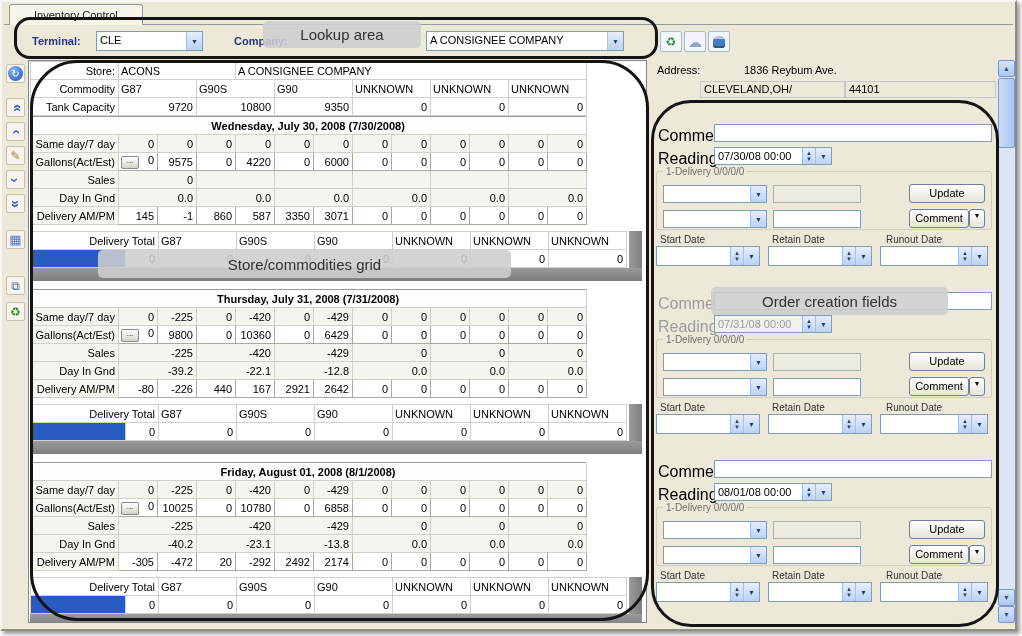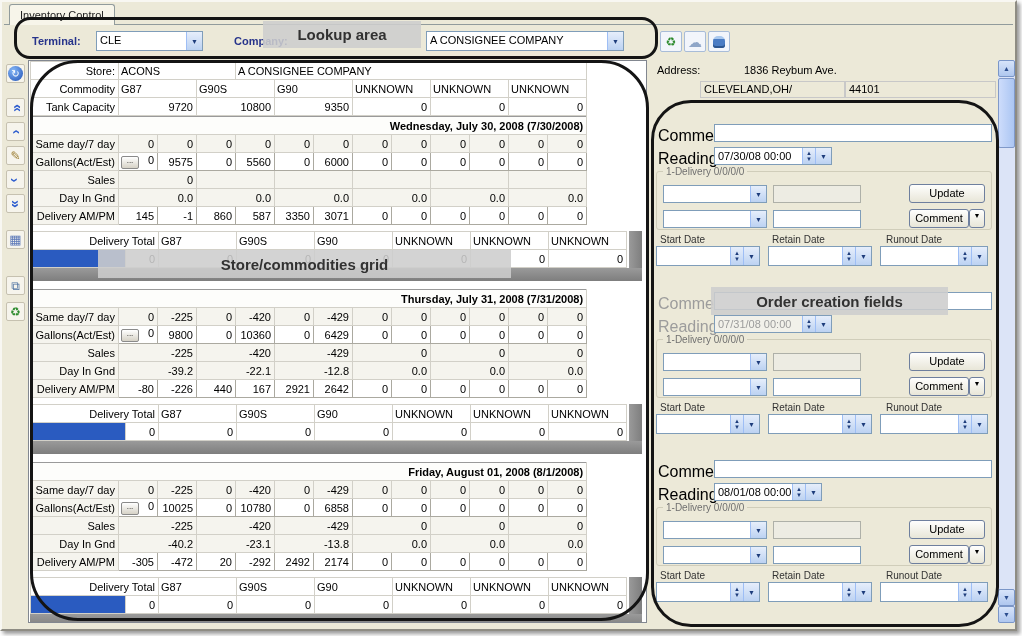--- a/index.html
+++ b/index.html
@@ -3,21 +3,21 @@
 <meta charset="utf-8">
 <style>
 *{box-sizing:border-box;margin:0;padding:0}
 html,body{width:1022px;height:636px;overflow:hidden}
 body{font-family:"Liberation Sans",sans-serif;background:#fff;position:relative;font-size:11px}
 #frame{position:absolute;left:0;top:0;width:1017px;height:631px;background:#ECE9D8;
   border:2px solid;border-color:#F8F7F2 #8E8C83 #8E8C83 #F8F7F2;box-shadow:3px 3px 4px rgba(0,0,0,.4)}
 
 .tabstrip{position:absolute;left:2px;top:2px;right:2px;height:21px;border-bottom:1px solid #919B9C}
 .tab{position:absolute;left:5px;top:0;height:21px;background:#F7F5EA;border:1px solid #919B9C;border-bottom:none;
-  border-radius:3px 3px 0 0;padding:4px 10px 0;font-size:11px;color:#1c1c1c}
+  border-radius:3px 3px 0 0;padding:4px 24px 0;font-size:11px;color:#1c1c1c}
 
 .toolbar{position:absolute;left:12px;top:24px;width:100%;height:32px}
 .tlabel{position:absolute;font-weight:bold;color:#27348B;font-size:11px}
 .combo{position:absolute;height:20px;background:#fff;border:1px solid #7F9DB9;display:flex;align-items:stretch}
 .combo .ctext{flex:1;padding:2px 3px 0;font-size:11px;white-space:nowrap;overflow:hidden}
 .combo .drop{width:16px;background:linear-gradient(#E6EEFB,#BCD2F2);border-left:1px solid #9EBEF5;color:#1D3C7B;
   font-size:7px;display:flex;align-items:center;justify-content:center}
 .combo .spin{width:13px;background:linear-gradient(#E6EEFB,#BCD2F2);border-left:1px solid #9EBEF5;color:#1D3C7B;
   display:flex;flex-direction:column;align-items:center;justify-content:center}
 .combo .spin i{font-style:normal;font-size:6px;line-height:6px}
@@ -41,21 +41,21 @@
 .ic-db{display:inline-block;width:12px;height:12px;border-radius:5px 5px 3px 3px;
   background:linear-gradient(#A9C8EE 0 3px,#4A7CC4 3px);box-shadow:inset 0 -2px 0 #2C5690}
 
 .grid-area{position:absolute;left:26px;top:58px;width:619px;height:563px;background:#fff;border:1px solid #828790;overflow:hidden;padding-left:1px}
 table.maingrid{border-collapse:collapse;table-layout:fixed;width:556px}
 .maingrid td{height:18px;border:1px solid #D2D0C8;font-size:11px;padding:0 3px 0 2px;overflow:hidden;white-space:nowrap;background:#F5F4EE}
 .maingrid td.lbl{text-align:right;color:#000}
 .maingrid td.num{text-align:right}
 .maingrid td.ctr{text-align:left}
 #grid-head td{background:#fff}
-.maingrid td.dh{background:#FDFDFB;font-weight:bold;text-align:right;border-top:1px solid #9a9a9a}
+.maingrid td.dh{background:#FDFDFB;font-weight:bold;text-align:center;border-top:1px solid #9a9a9a}
 .maingrid td.edit{background:#fff;border:1px solid #ABA9A0}
 table.dtgrid{width:596px}
 .dtgrid td{background:#fff}
 .dt-sel{background:#2A5BC0 !important}
 .dots{float:left;width:18px;height:13px;margin-top:2px;border:1px solid #8a8a8a;background:linear-gradient(#fff,#D6D2C6);
   border-radius:2px;font-size:8px;line-height:8px;text-align:center}
 .dt-wrap{position:relative;width:612px;margin-top:6px;height:37px}
 .dt-vbar{position:absolute;right:0;top:0;width:13px;height:37px;background:linear-gradient(90deg,#9a9a9a,#7e7e7e)}
 .dt-hbar{width:612px;height:13px;background:linear-gradient(#9a9a9a,#7e7e7e)}
 .day-gap{height:8px;background:#fff}
@@ -74,22 +74,22 @@
 .xpbtn{position:absolute;height:19px;border:1px solid #6E7F9E;border-radius:3px;
   background:linear-gradient(#FEFEFD,#E8E6D8);font:11px "Liberation Sans",sans-serif;text-align:center;padding-top:2px}
 .dlabel{position:absolute;font-size:10px;color:#333}
 
 .vscroll{position:absolute;left:996px;top:58px;width:17px;height:563px;background:#DCE4F7}
 .sbtn{position:absolute;left:0;width:17px;height:17px;background:linear-gradient(#D7E4FA,#AFC7EF);
   border:1px solid #7A96C8;border-radius:2px;color:#2C4E8F;font-size:7px;text-align:center;line-height:15px}
 .sthumb{position:absolute;left:0;width:17px;background:linear-gradient(90deg,#CDDCFB,#ABC6F3);border:1px solid #8099C9;border-radius:2px}
 
 .ann-box{position:absolute;border:3px solid #141414;pointer-events:none;z-index:40;background:transparent}
-.ann-tag{position:absolute;background:rgba(205,205,205,.88);color:#323232;font-weight:bold;font-size:15px;
-  display:flex;align-items:center;justify-content:center;pointer-events:none;z-index:41;border-radius:0}
+.ann-tag{position:absolute;background:rgba(205,205,205,.88);color:#323232;font-weight:normal;font-size:15px;
+  display:flex;align-items:center;justify-content:center;pointer-events:none;z-index:41;border-radius:5px}
 </style>
 </head>
 <body>
 
 <div id="frame">
 
   <div class="tabstrip">
     <div class="tab">Inventory Control</div>
   </div>
 
@@ -225,21 +225,21 @@
                 <td class="num">0</td>
                 <td class="num">0</td>
                 <td class="num">0</td>
                 <td class="num">0</td>
               </tr>
               <tr>
                 <td class="lbl">Gallons(Act/Est)</td>
                 <td class="num edit"><span class="dots">...</span>0</td>
                 <td class="num edit">9575</td>
                 <td class="num edit">0</td>
-                <td class="num edit">5560</td>
+                <td class="num edit">4220</td>
                 <td class="num edit">0</td>
                 <td class="num edit">6000</td>
                 <td class="num edit">0</td>
                 <td class="num edit">0</td>
                 <td class="num edit">0</td>
                 <td class="num edit">0</td>
                 <td class="num edit">0</td>
                 <td class="num edit">0</td>
               </tr>
               <tr>
@@ -686,21 +686,21 @@
               <i>▲</i>
               <i>▼</i>
             </span>
             <span class="drop">▼</span>
           </div>
         </div>
         <div class="psec" style="top: 398px;">
           <span class="plabel" style="left: 8px; top: 5px;">Comment:</span>
           <input class="tinput" style="left: 64px; top: 2px; width: 278px;">
           <span class="plabel" style="left: 8px; top: 28px;">Reading:</span>
-          <div class="combo" style="left: 64px; top: 25px; width: 108px; height: 18px;">
+          <div class="combo" style="left: 64px; top: 25px; width: 118px; height: 18px;">
             <span class="ctext">08/01/08 00:00</span>
             <span class="spin">
               <i>▲</i>
               <i>▼</i>
             </span>
             <span class="drop">▼</span>
           </div>
           <fieldset class="pgroup">
             <legend>1-Delivery 0/0/0/0</legend>
             <div class="combo" style="left: 6px; top: 8px; width: 104px; height: 18px;">

